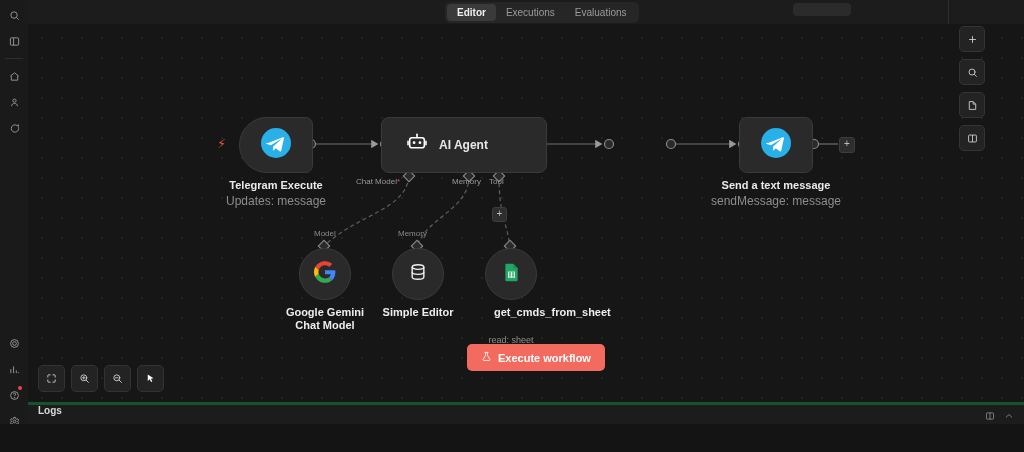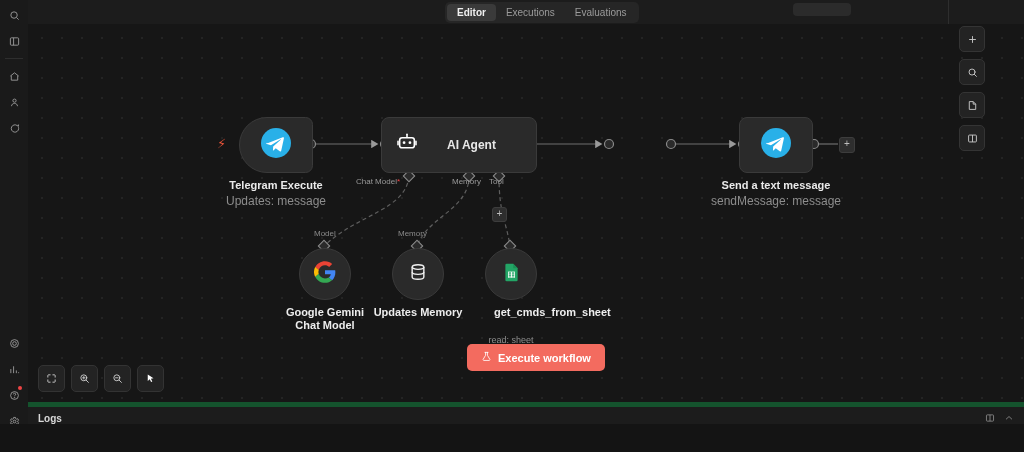--- a/index.html
+++ b/index.html
@@ -37,21 +37,21 @@
           background-image:radial-gradient(#242424 1px, transparent 1px);
           background-size:20px 20px;background-position:4px 4px;overflow:hidden;}
 
   svg.wires{position:absolute;left:0;top:0;width:996px;height:378px;pointer-events:none;}
 
   
   .node{position:absolute;}
   .nbox{width:72px;height:54px;background:#2a2a2a;border:1px solid #3a3a3a;
         border-radius:8px;display:flex;align-items:center;justify-content:center;}
   .nbox.trigger{border-top-left-radius:30px;border-bottom-left-radius:30px;}
-  .nbox.wide{width:140px;justify-content:flex-start;padding-left:14px;gap:29px;}
+  .nbox.wide{width:140px;justify-content:flex-start;padding-left:24px;gap:11px;}
   .nlabel{position:absolute;left:50%;transform:translateX(-50%);white-space:nowrap;
           text-align:center;font-size:11px;font-weight:700;color:#eaeaea;}
   .nsub{position:absolute;left:50%;transform:translateX(-50%);white-space:nowrap;
         text-align:center;font-size:12px;color:#8d8d8d;}
   .agent-title{font-size:12px;font-weight:600;color:#e8e8e8;}
 
   .circ{width:50px;height:50px;border-radius:50%;background:#2a2a2a;border:1px solid #3a3a3a;
         display:flex;align-items:center;justify-content:center;}
   .sublabel{position:absolute;left:50%;transform:translateX(-50%);text-align:center;
             font-size:11px;font-weight:700;color:#ededed;width:100px;line-height:13px;}
@@ -77,21 +77,21 @@
         border-radius:5px;display:flex;align-items:center;gap:6px;padding:0 14px;
         color:#fff;font-size:11px;font-weight:600;}
 
   
   #rightbtns{position:absolute;left:959px;top:2px;display:flex;flex-direction:column;gap:7px;}
   .rbtn{width:24px;height:24px;background:#232323;border:1px solid #343434;border-radius:5px;
         display:flex;align-items:center;justify-content:center;color:#cacaca;}
 
   
   #logs{position:absolute;left:28px;top:402px;width:996px;height:22px;
-        background:#1c1c1c;border-top:5px solid #14532d;display:flex;align-items:center;}
+        background:#1c1c1c;border-top:3px solid #14532d;display:flex;}
   #logs-title{font-size:10px;font-weight:700;color:#d8d8d8;margin-left:10px;}
   #logs-right{margin-left:auto;display:flex;align-items:center;gap:9px;margin-right:10px;color:#8e8e8e;}
   #bottomfill{position:absolute;left:0;top:424px;width:1024px;height:28px;background:#141414;}
   #railfill{position:absolute;left:0;top:424px;width:28px;height:28px;background:#1a1a1a;}
 </style>
 </head>
 <body>
 
 <div id="app">
 
@@ -277,21 +277,21 @@
     <div class="node" style="left:364px;top:224px;">
       <div class="circ">
         <span>
           <svg width="20" height="20" viewBox="0 0 24 24" fill="none" stroke="#f0f0f0" stroke-width="1.7">
               <ellipse cx="12" cy="6" rx="7" ry="2.8"></ellipse>
               <path d="M5 6v12c0 1.55 3.13 2.8 7 2.8s7-1.25 7-2.8V6"></path>
               <path d="M5 12c0 1.55 3.13 2.8 7 2.8s7-1.25 7-2.8"></path>
             </svg>
         </span>
       </div>
-      <div class="sublabel" style="top:58px;">Updates Memory</div>
+      <div class="sublabel" style="top:58px;">Simple Editor</div>
     </div>
 
     <div class="node" style="left:457px;top:224px;">
       <div class="circ">
         <span>
           <svg width="21" height="21" viewBox="0 0 24 24">
               <path fill="#23A566" d="M14 2H6.5A1.5 1.5 0 0 0 5 3.5v17A1.5 1.5 0 0 0 6.5 22h11a1.5 1.5 0 0 0 1.5-1.5V7l-5-5z"></path>
               <path fill="#1C8F56" d="M14 2l5 5h-5V2z"></path>
               <rect x="8" y="11" width="8" height="7" fill="#fff"></rect>
               <rect x="8.8" y="11.8" width="2.7" height="1.6" fill="#23A566"></rect>

